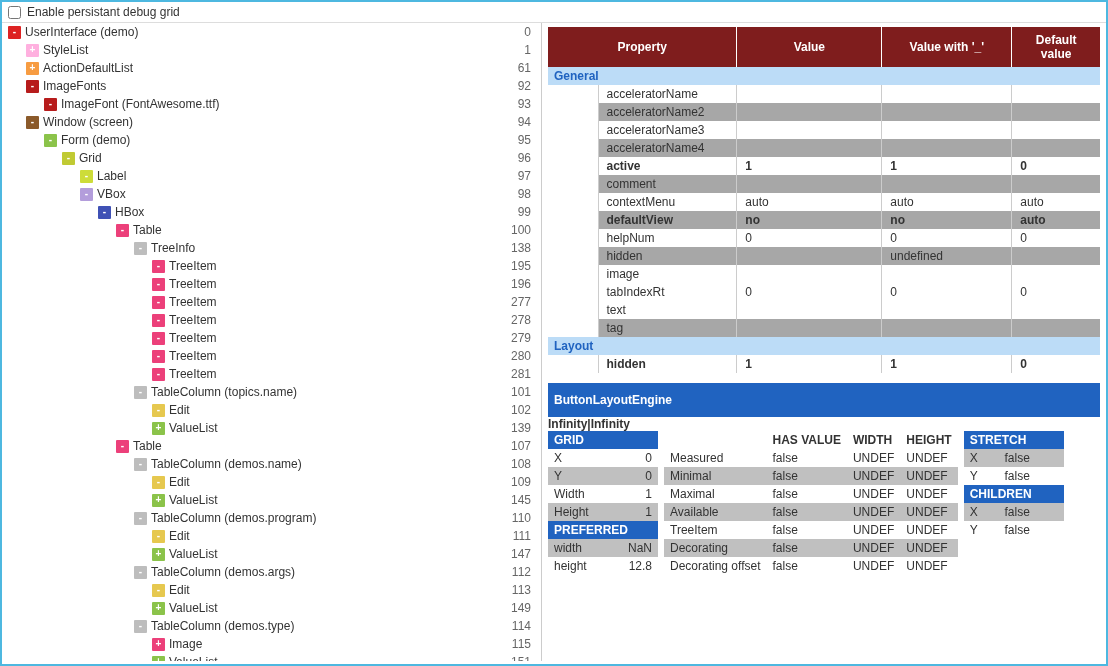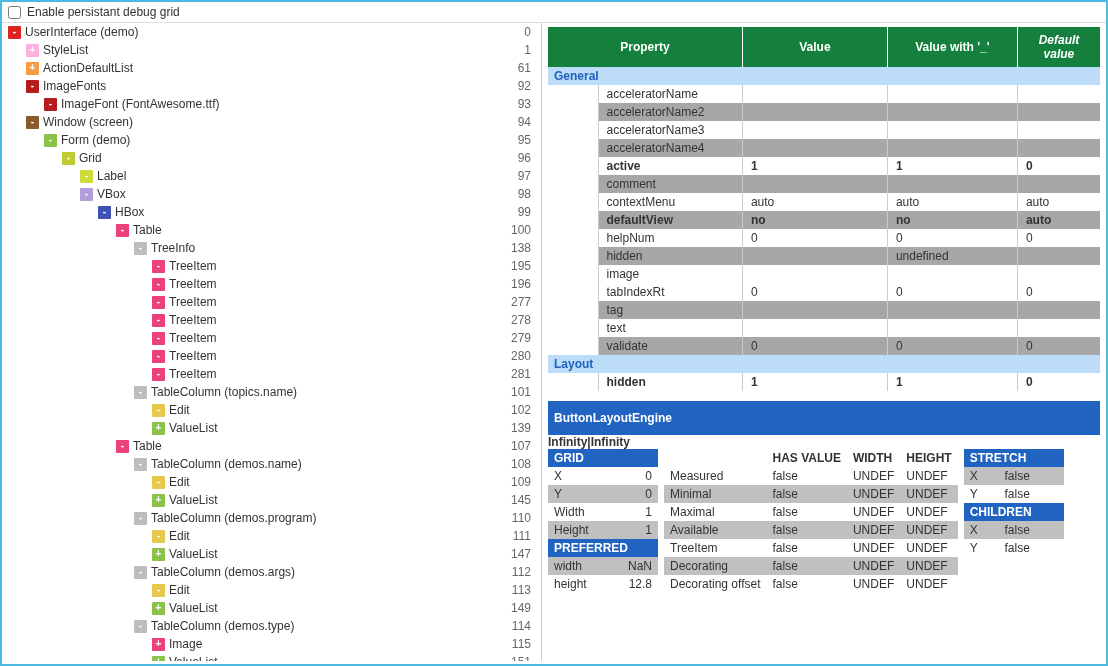--- a/index.html
+++ b/index.html
@@ -73,28 +73,28 @@
   overflow-y: auto;
   padding: 4px 6px;
 }
 .prop-table {
   width: 100%;
   border-collapse: collapse;
   font-size: 12px;
   margin-bottom: 10px;
 }
 .prop-table th {
-  background: #15803d;
+  background: #7f1d1d;
   color: #fff;
   font-weight: bold;
-  padding: 6px 4px;
+  padding: 6px 10px;
   text-align: center;
   border-right: 1px solid #fff;
 }
-.prop-table th:last-child { border-right: none; font-style: italic; }
+.prop-table th:last-child { border-right: none; }
 .section-hdr {
   background: #bcdcf7;
   color: #2063c0;
   font-weight: bold;
   padding: 2px 6px;
 }
 .prop-row td {
   padding: 1px 8px;
   height: 18px;
   border-right: 1px solid #ccc;
@@ -487,40 +487,33 @@
             <td class="pval"></td>
             <td class="pval"></td>
           </tr>
           <tr class="prop-row">
             <td></td>
             <td class="pname">tabIndexRt</td>
             <td class="pval">0</td>
             <td class="pval">0</td>
             <td class="pval">0</td>
           </tr>
+          <tr class="prop-row">
+            <td></td>
+            <td class="pname">text</td>
+            <td class="pval"></td>
+            <td class="pval"></td>
+            <td class="pval"></td>
+          </tr>
           <tr class="prop-row grey">
             <td></td>
             <td class="pname">tag</td>
             <td class="pval"></td>
             <td class="pval"></td>
             <td class="pval"></td>
-          </tr>
-          <tr class="prop-row">
-            <td></td>
-            <td class="pname">text</td>
-            <td class="pval"></td>
-            <td class="pval"></td>
-            <td class="pval"></td>
-          </tr>
-          <tr class="prop-row grey">
-            <td></td>
-            <td class="pname">validate</td>
-            <td class="pval">0</td>
-            <td class="pval">0</td>
-            <td class="pval">0</td>
           </tr>
           <tr>
             <td colspan="5" class="section-hdr">Layout</td>
           </tr>
           <tr class="prop-row bold">
             <td></td>
             <td class="pname">hidden</td>
             <td class="pval">1</td>
             <td class="pval">1</td>
             <td class="pval">0</td>

